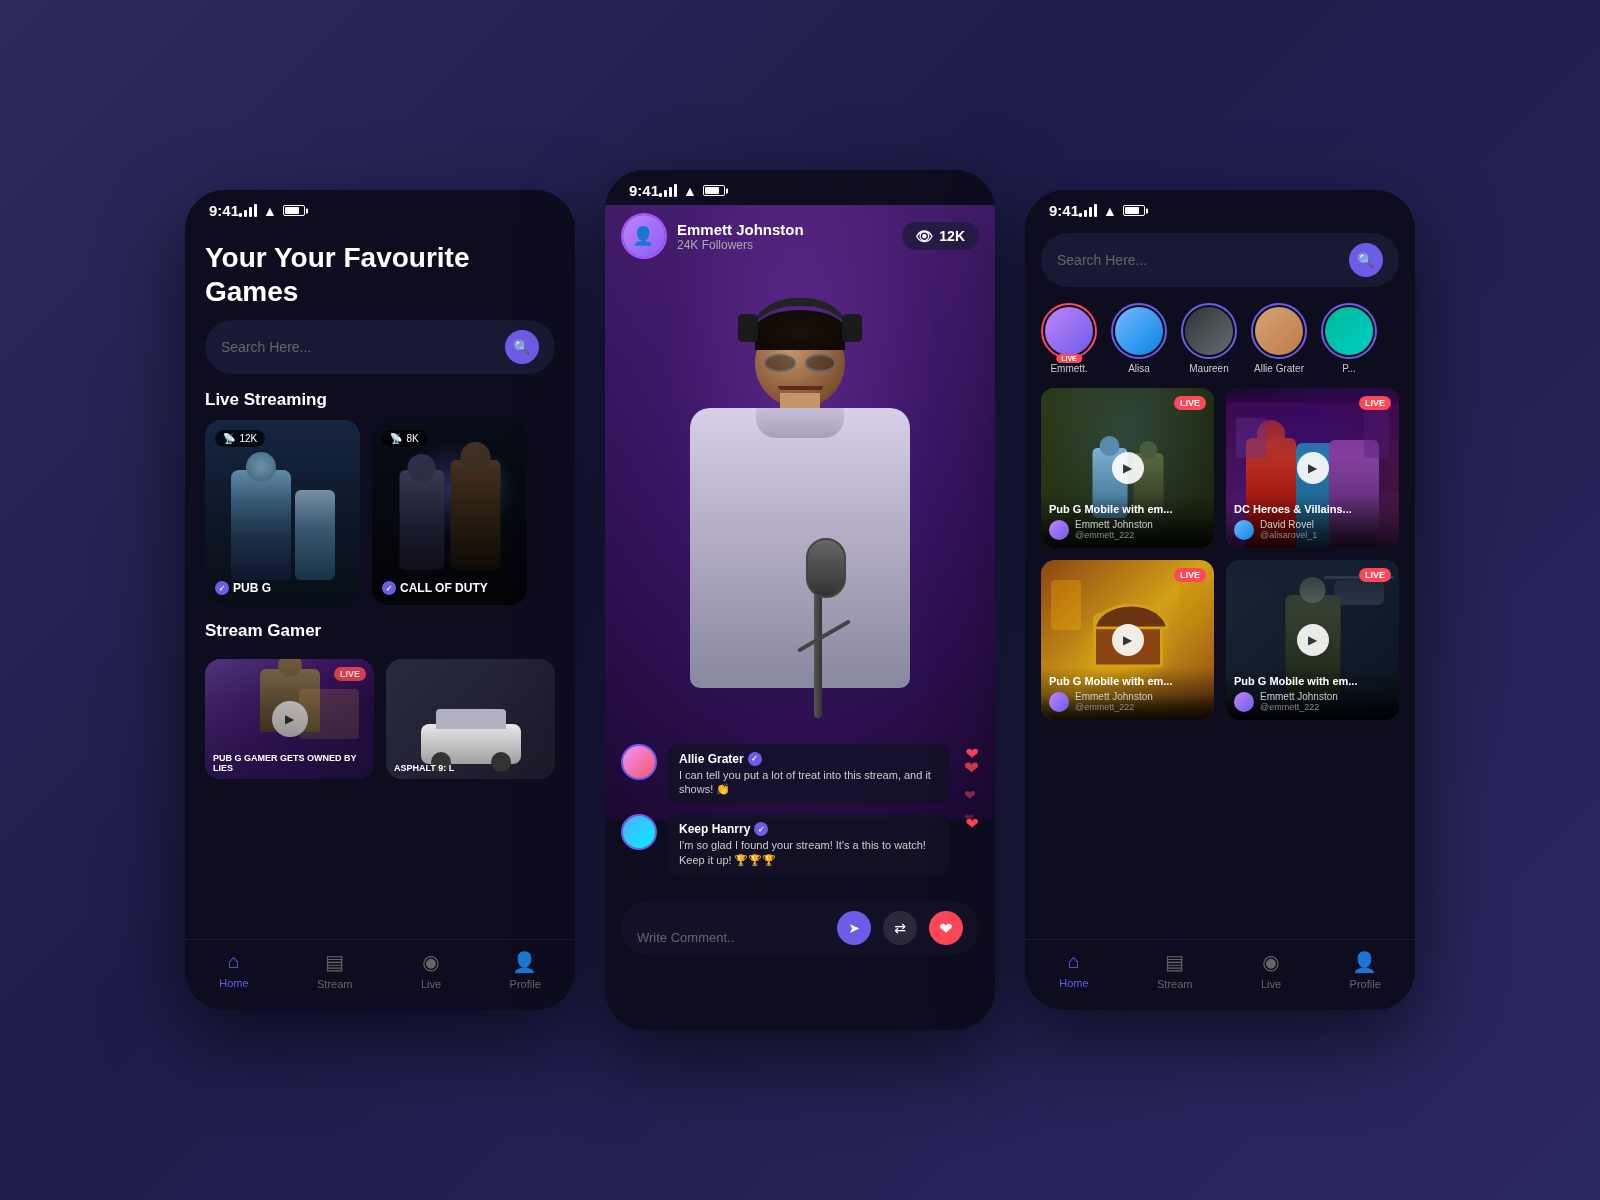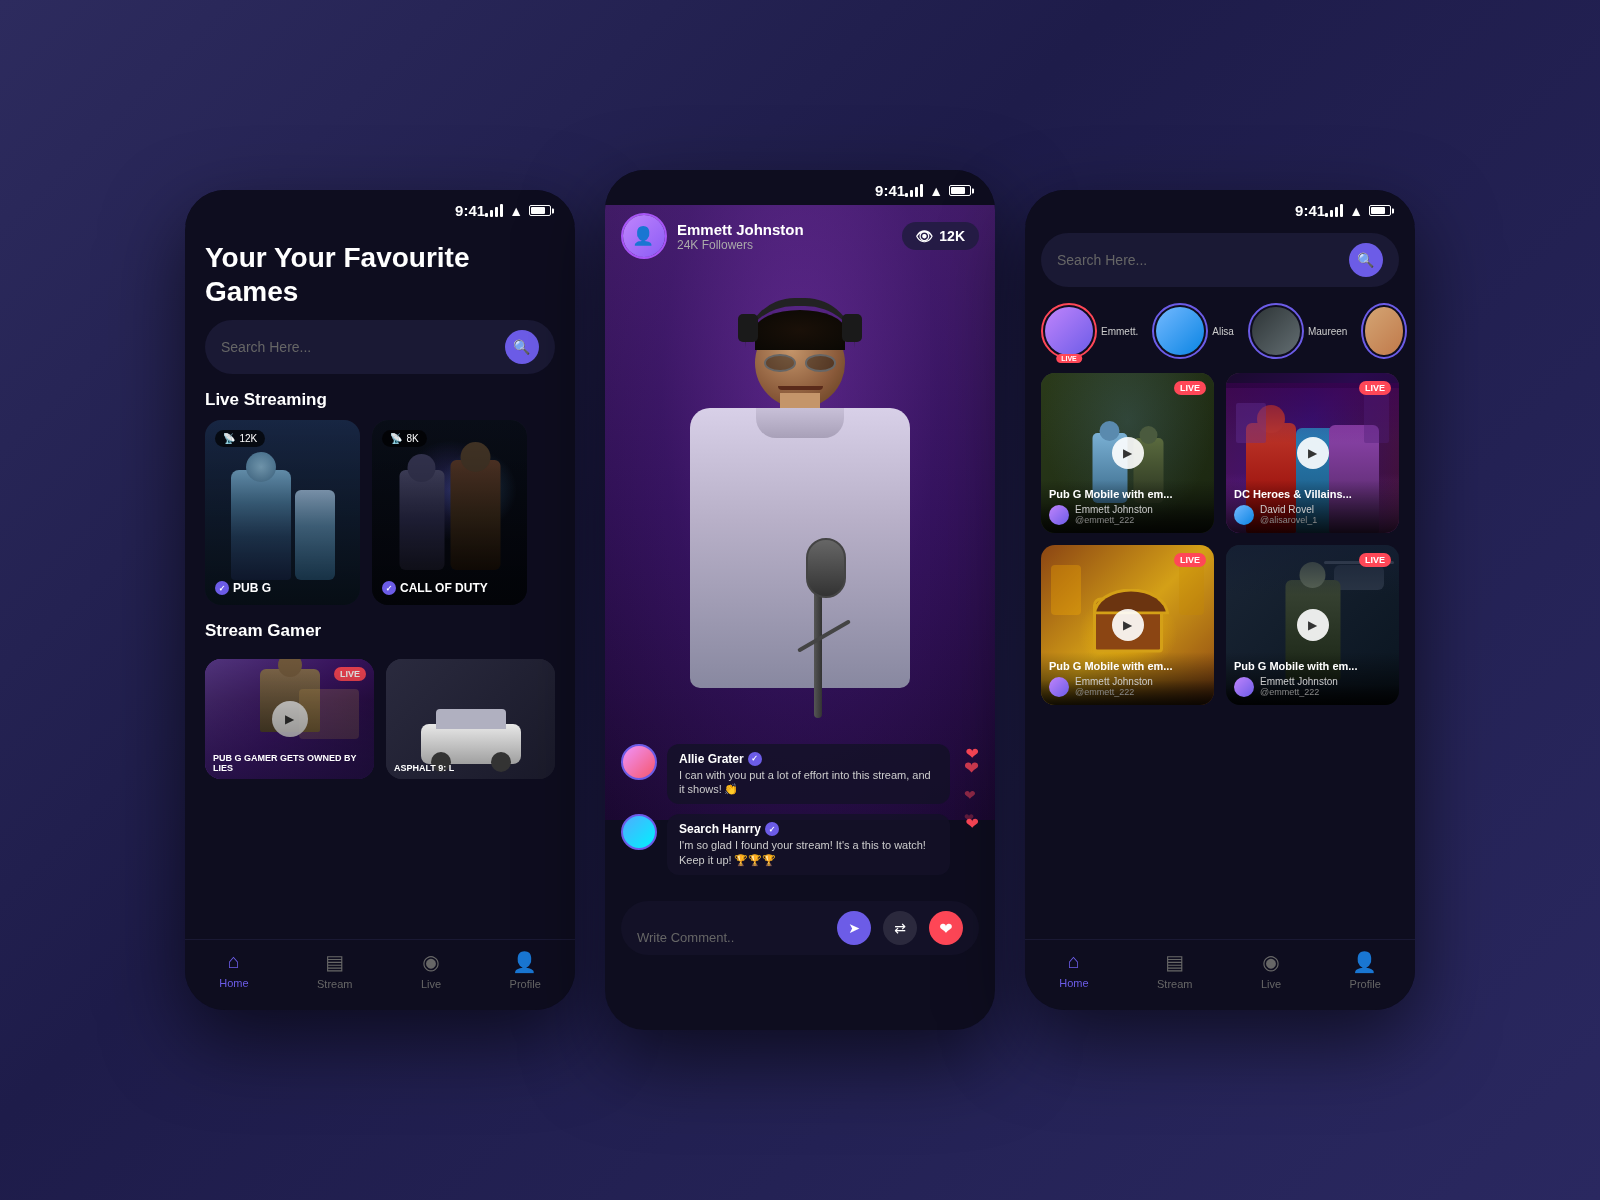--- a/index.html
+++ b/index.html
@@ -25,21 +25,21 @@
       position: relative;
       box-shadow: 0 30px 80px rgba(0,0,0,0.6);
     }
     .phone-1 { width: 390px; height: 820px; }
     .phone-2 { width: 390px; height: 860px; }
     .phone-3 { width: 390px; height: 820px; }
 
     
     .status-bar {
       display: flex;
-      justify-content: flex-end;
+      justify-content: flex-start;
       align-items: center;
       padding: 12px 24px 6px;
       background: #0e0d1f;
     }
     .status-time {
       color: #fff;
       font-size: 15px;
       font-weight: 600;
     }
     .status-icons {
@@ -402,21 +402,21 @@
       justify-content: space-between;
     }
     .stories-row {
       display: flex;
       gap: 14px;
       padding: 0 16px 14px;
       overflow: hidden;
     }
     .story-item {
       display: flex;
-      flex-direction: row;
+      flex-direction: column;
       align-items: center;
       gap: 4px;
     }
     .story-ring {
       width: 56px; height: 56px;
       border-radius: 50%;
       border: 2.5px solid #6c5ce7;
       padding: 2px;
       position: relative;
     }
@@ -907,29 +907,29 @@
       </div>
 
       <div class="comments-section">
         <div class="comment-item">
           <div class="comment-avatar comment-avatar-1"></div>
           <div class="comment-bubble">
             <div class="comment-name">
               <span>Allie Grater</span>
               <span class="verified-badge">✓</span>
             </div>
-            <div class="comment-text">I can with you put a lot of effort into this stream, and it shows! 👏</div>
+            <div class="comment-text">I can tell you put a lot of treat into this stream, and it shows! 👏</div>
           </div>
           <span class="heart-icon">❤</span>
         </div>
         <div class="comment-item">
           <div class="comment-avatar comment-avatar-2"></div>
           <div class="comment-bubble">
             <div class="comment-name">
-              <span>Search Hanrry</span>
+              <span>Keep Hanrry</span>
               <span class="verified-badge">✓</span>
             </div>
             <div class="comment-text">I'm so glad I found your stream! It's a this to watch! Keep it up! 🏆🏆🏆</div>
           </div>
           <span class="heart-icon">❤</span>
         </div>
       </div>
 
       <div class="comment-input-area">
         <span class="comment-input-placeholder">Write Comment..</span>

